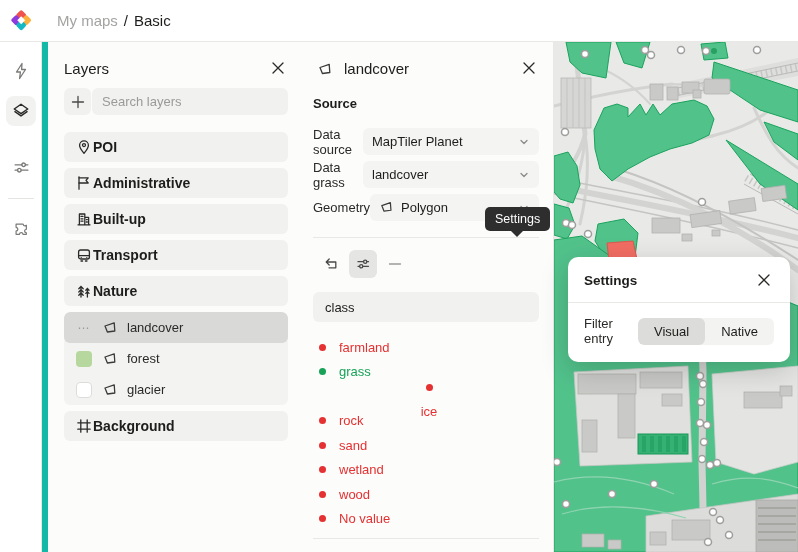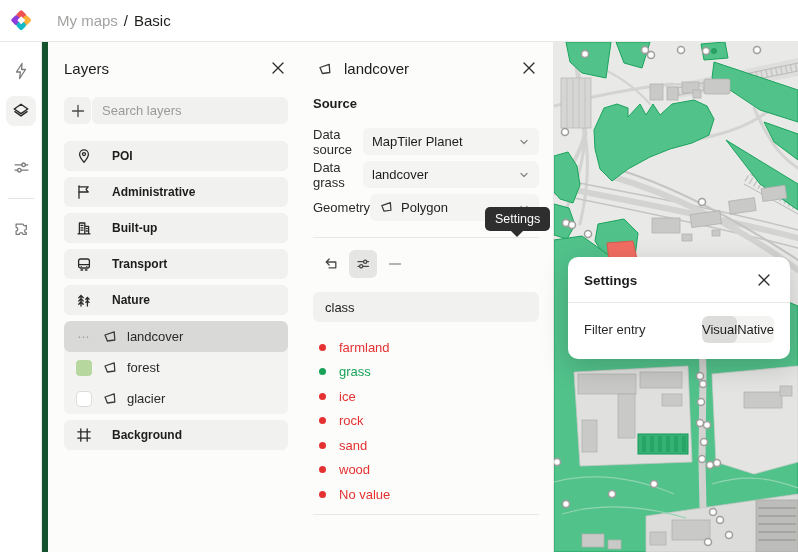--- a/index.html
+++ b/index.html
@@ -2,21 +2,21 @@
 <html style="--map-bg: #e9e9e7; --map-green: #52c28b; --map-green-stroke: #1aa35c; --map-road: #d3d3d1; --map-bldg: #c9c9c7; --map-red: #f26d63; --tooltip-bg: #2e2e2e; --row-bg: #f1f1ef; --row-selected: #d9d9d7;"><head>
 <meta charset="utf-8">
 <style>
   :root{
     --map-bg:#e9e9e7; --map-green:#52c28b; --map-green-stroke:#1aa35c;
     --map-road:#d3d3d1; --map-bldg:#c9c9c7; --map-red:#f26d63;
     --tooltip-bg:#2e2e2e; --row-bg:#f1f1ef; --row-selected:#d9d9d7;
   }
   *{box-sizing:border-box;margin:0;padding:0}
   body{font-family:"Liberation Sans",sans-serif;background:#fff;color:#1d1d1b;}
-  .app{position:relative;width:798px;height:552px;overflow:hidden;background:#14532d;}
+  .app{position:relative;width:798px;height:552px;overflow:hidden;background:#14b8a6;}
 
   
   .topbar{position:absolute;left:0;top:0;width:798px;height:42px;background:#fff;border-bottom:1px solid #e8e8e6;display:flex;align-items:center;z-index:5;}
   .logo{position:absolute;left:11px;top:10px;width:21px;height:21px;}
   .crumbs{position:absolute;left:57px;font-size:15px;display:flex;gap:6px;align-items:center;}
   .crumb-parent{color:#a3a3a1;}
   .crumb-sep{color:#1d1d1b;}
   .crumb-current{color:#1d1d1b;font-weight:500;}
 
   
@@ -27,27 +27,27 @@
 
   
   .panel{position:absolute;top:42px;height:510px;background:#fcfcfb;border-right:1px solid #e8e8e6;}
   .layers-panel{left:48px;width:257px;padding:0 16px;}
   .editor-panel{left:299px;width:255px;padding:0 14px;}
 
   .panel-head{display:flex;align-items:center;height:46px;padding-top:6px;}
   .panel-title{font-size:15px;font-weight:500;color:#1d1d1b;flex:1;}
   .xbtn{width:20px;height:20px;display:flex;align-items:center;justify-content:center;color:#2a2a28;cursor:pointer;}
 
-  .ltoolbar{display:flex;gap:1px;margin-top:9px;}
+  .ltoolbar{display:flex;gap:1px;margin-top:0;}
   .add-btn{width:34px;height:27px;background:var(--row-bg);border:none;border-radius:6px;display:flex;align-items:center;justify-content:center;color:#4a4a48;}
   .search{flex:1;height:27px;background:var(--row-bg);border:none;border-radius:6px;padding:0 10px;font-size:13px;font-family:inherit;color:#1d1d1b;}
   .search::placeholder{color:#9a9a98;}
 
   .llist{margin-top:17px;}
-  .lrow{height:30px;margin-bottom:6px;background:var(--row-bg);border-radius:6px;display:flex;align-items:center;padding:0 12px;gap:20px;font-size:12px;font-weight:600;color:#1d1d1b;cursor:pointer;}
+  .lrow{height:30px;margin-bottom:6px;background:var(--row-bg);border-radius:6px;display:flex;align-items:center;padding:0 12px;gap:1px;font-size:14px;font-weight:600;color:#1d1d1b;cursor:pointer;}
   .lrow .gicon{width:16px;height:16px;color:#2a2a28;flex:none;display:flex;}
   .sublist{background:#f3f3f1;border-radius:6px;margin-bottom:6px;overflow:hidden;}
   .srow{height:31px;display:flex;align-items:center;padding:0 12px;gap:10px;font-size:13px;font-weight:400;color:#2a2a28;cursor:pointer;border-radius:6px;}
   .srow.selected{background:var(--row-selected);}
   .dots{color:#9a9a98;letter-spacing:1px;font-size:12px;width:16px;text-align:center;}
   .swatch{width:16px;height:16px;border-radius:4px;flex:none;}
   .swatch.bordered{border:1px solid #dcdcda;}
   .picon{width:15px;height:15px;color:#3a3a38;flex:none;display:flex;}
 
   
@@ -76,21 +76,21 @@
   .map svg{display:block;}
 
   
   .popup{position:absolute;left:568px;top:257px;width:222px;background:#fff;border-radius:10px;box-shadow:0 8px 28px rgba(0,0,0,.18);padding:13px 16px 16px;z-index:9;}
   .popup-head{display:flex;align-items:center;}
   .popup-title{font-size:13.5px;font-weight:700;flex:1;}
   .popup-div{height:1px;background:#e8e8e6;margin:12px -16px 13px;}
   .popup-row{display:flex;align-items:center;}
   .popup-label{font-size:13px;color:#2a2a28;flex:1;}
   .seg{display:flex;border-radius:6px;overflow:hidden;background:#f3f3f1;}
-  .seg button{border:none;font-family:inherit;font-size:13px;padding:6px 0;background:transparent;color:#1d1d1b;cursor:pointer;}
+  .seg button{border:none;font-family:inherit;font-size:13px;padding:6px 16px;background:transparent;color:#1d1d1b;cursor:pointer;}
   .seg button.selected{background:#dcdcda;border-radius:6px;}
   svg .ic{fill:none;stroke:currentColor;stroke-width:1.3;stroke-linecap:round;stroke-linejoin:round;}
 </style>
 </head>
 <body>
 
 <div class="app">
 
   <div class="topbar">
     <svg class="logo" viewBox="0 0 21 21">
@@ -320,31 +320,35 @@
 
     <div class="vlist">
       <div class="vrow" style="color: rgb(229, 49, 49);">
           <span class="vdot"></span>
           <span>farmland</span>
         </div>
       <div class="vrow" style="color: rgb(23, 162, 87);">
           <span class="vdot"></span>
           <span>grass</span>
         </div>
+      <div class="vrow" style="color: rgb(229, 49, 49); flex-direction: column;">
+          <span class="vdot"></span>
+          <span>ice</span>
+        </div>
       <div class="vrow" style="color: rgb(229, 49, 49);">
           <span class="vdot"></span>
-          <span>ice</span>
+          <span>rock</span>
         </div>
       <div class="vrow" style="color: rgb(229, 49, 49);">
           <span class="vdot"></span>
-          <span>rock</span>
+          <span>sand</span>
         </div>
       <div class="vrow" style="color: rgb(229, 49, 49);">
           <span class="vdot"></span>
-          <span>sand</span>
+          <span>wetland</span>
         </div>
       <div class="vrow" style="color: rgb(229, 49, 49); text-align: center;">
           <span class="vdot"></span>
           <span>wood</span>
         </div>
       <div class="vrow" style="color: rgb(229, 49, 49);">
           <span class="vdot"></span>
           <span>No value</span>
         </div>
     </div>

